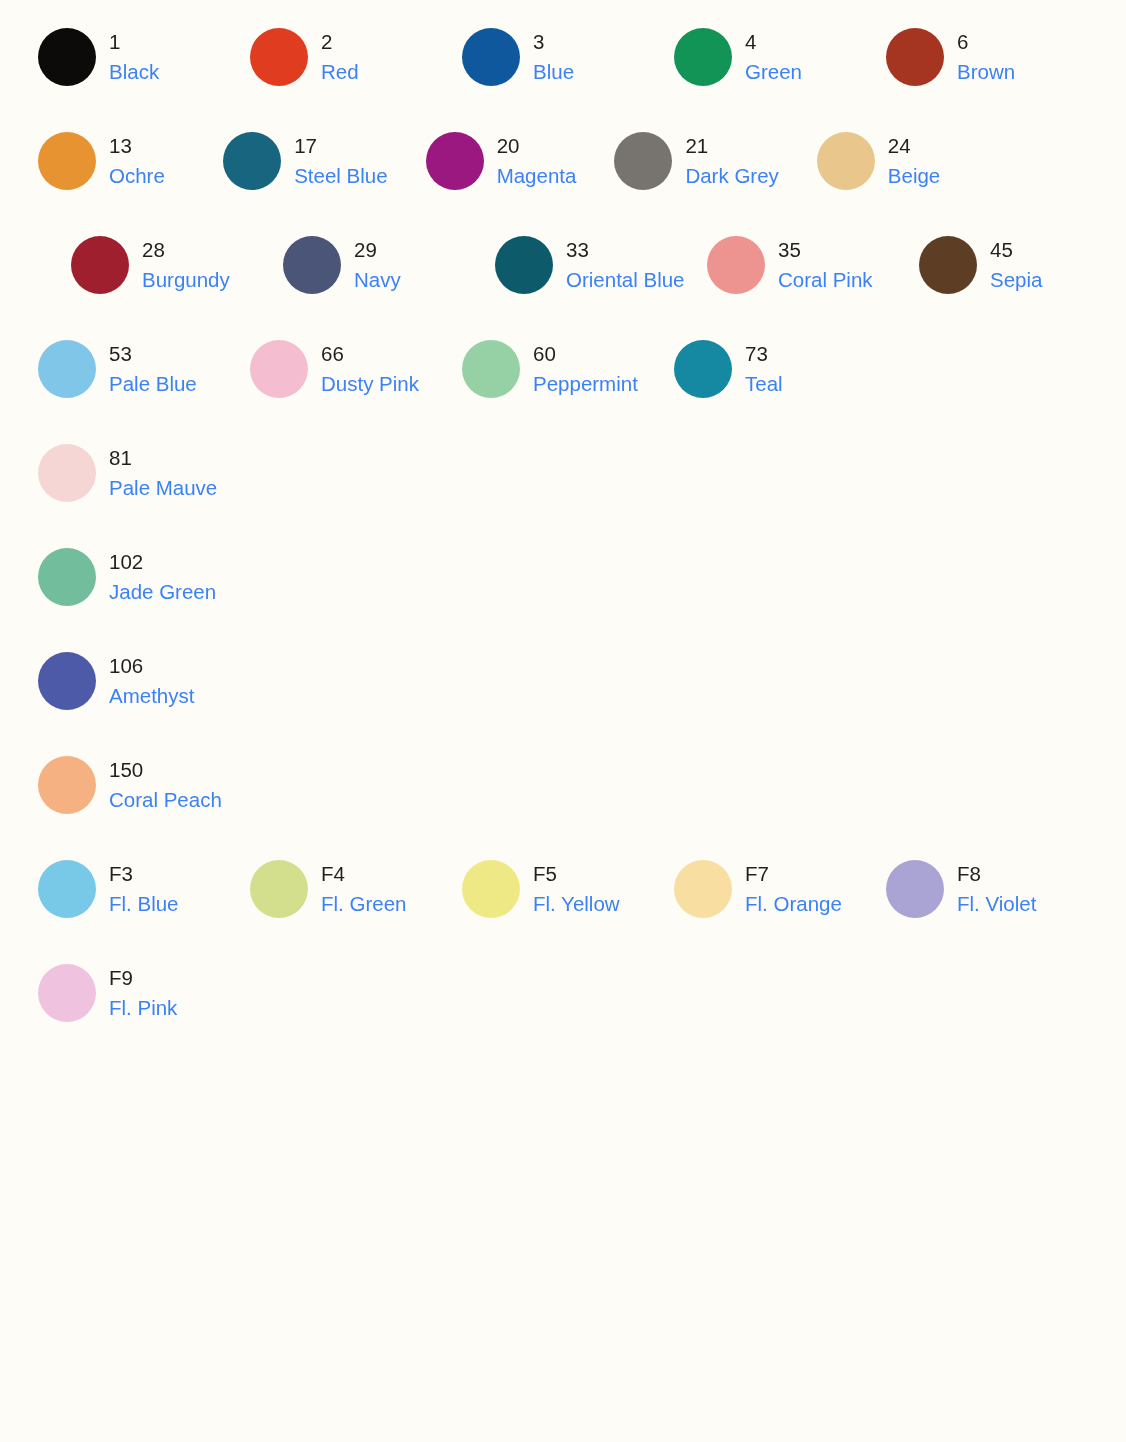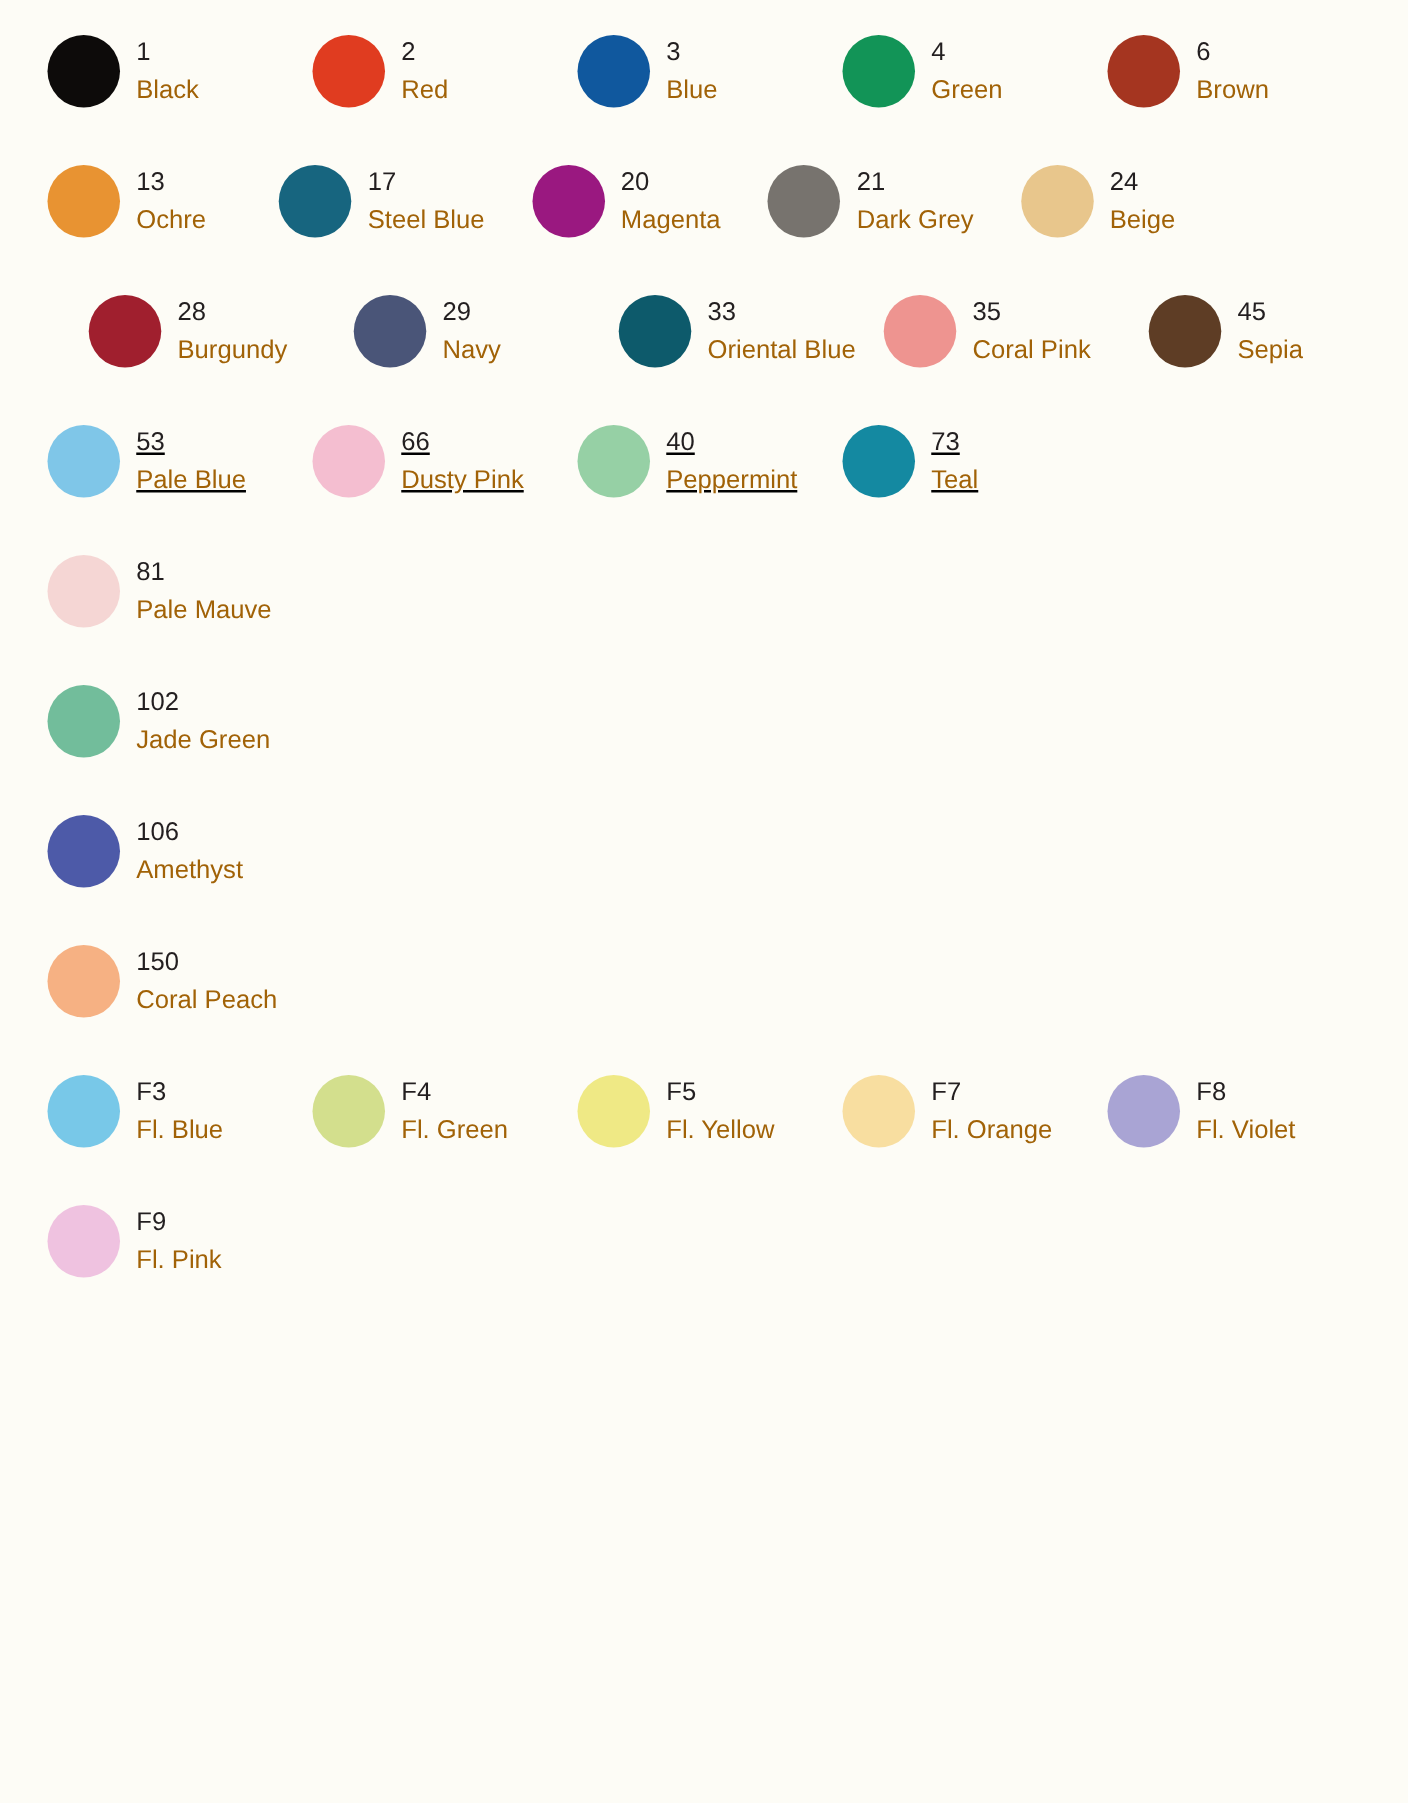--- a/index.html
+++ b/index.html
@@ -45,21 +45,21 @@
   }
   .swatch-code {
     font-size: 20.5px;
     line-height: 30px;
     color: #231f20;
     white-space: nowrap;
   }
   .swatch-label {
     font-size: 20.5px;
     line-height: 30px;
-    color: #a16207;
+    color: #3b82f6;
     white-space: nowrap;
   }
 </style>
 </head>
 <body style="background: rgb(253, 252, 246);">
 
 <div id="swatch-grid">
     <div style="display: flex; width: 1126px;">
       <div class="swatch-cell">
         <div class="swatch-dot" style="background: rgb(13, 11, 10);"></div>
@@ -164,39 +164,39 @@
         </div>
       </div>
       <div class="swatch-cell">
         <div class="swatch-dot" style="background: rgb(94, 61, 37);"></div>
         <div class="swatch-text">
           <div class="swatch-code">45</div>
           <div class="swatch-label">Sepia</div>
         </div>
       </div>
     </div>
-    <div style="display: flex; width: 1126px; text-decoration: underline;">
+    <div style="display: flex; width: 1126px;">
       <div class="swatch-cell">
         <div class="swatch-dot" style="background: rgb(127, 198, 232);"></div>
         <div class="swatch-text">
           <div class="swatch-code">53</div>
           <div class="swatch-label">Pale Blue</div>
         </div>
       </div>
       <div class="swatch-cell">
         <div class="swatch-dot" style="background: rgb(244, 190, 208);"></div>
         <div class="swatch-text">
           <div class="swatch-code">66</div>
           <div class="swatch-label">Dusty Pink</div>
         </div>
       </div>
       <div class="swatch-cell">
         <div class="swatch-dot" style="background: rgb(150, 208, 165);"></div>
         <div class="swatch-text">
-          <div class="swatch-code">40</div>
+          <div class="swatch-code">60</div>
           <div class="swatch-label">Peppermint</div>
         </div>
       </div>
       <div class="swatch-cell">
         <div class="swatch-dot" style="background: rgb(20, 137, 161);"></div>
         <div class="swatch-text">
           <div class="swatch-code">73</div>
           <div class="swatch-label">Teal</div>
         </div>
       </div>

